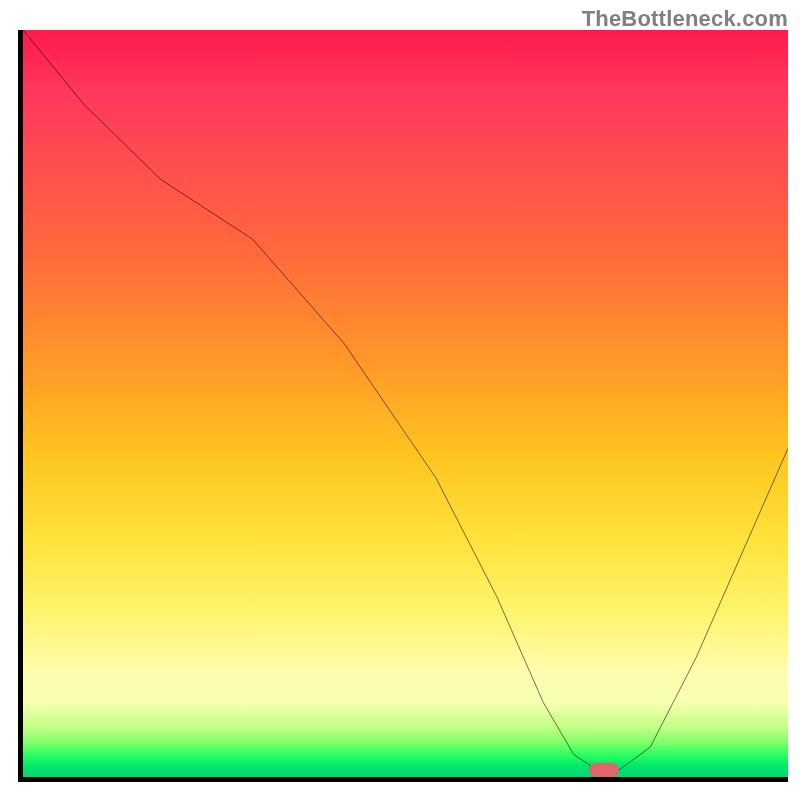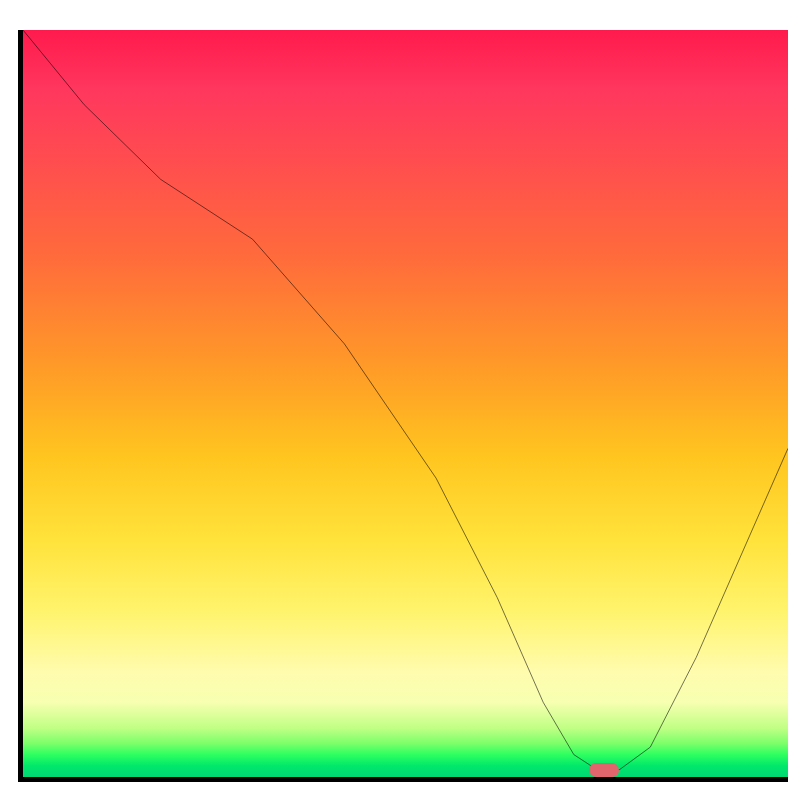--- a/index.html
+++ b/index.html
@@ -76,20 +76,21 @@
     background: #e0656c;
     border-radius: 7px;
     transform: translate(-50%, -50%);
   }
 </style>
 </head>
 <body>
 
 <div class="chart-wrap">
 
+  <div class="watermark">TheBottleneck.com</div>
 
   <div class="plot-area">
     <div class="bg-gradient"></div>
 
     <svg class="curve" viewBox="0 0 100 100" preserveAspectRatio="none">
       <path id="curve-path" fill="none" stroke="#000" stroke-width="0.55" vector-effect="non-scaling-stroke" d="M0.00 0.00 L8.00 10.00 L18.00 20.00 L30.00 28.00 L42.00 42.00 L54.00 60.00 L62.00 76.00 L68.00 90.00 L72.00 97.00 L75.00 99.00 L78.00 99.00 L82.00 96.00 L88.00 84.00 L94.00 70.00 L100.00 56.00"></path>
     </svg>
 
     <div id="trough-marker" class="marker" style="left: 76%; top: 99%; background: rgb(224, 101, 108);"></div>
   </div>

